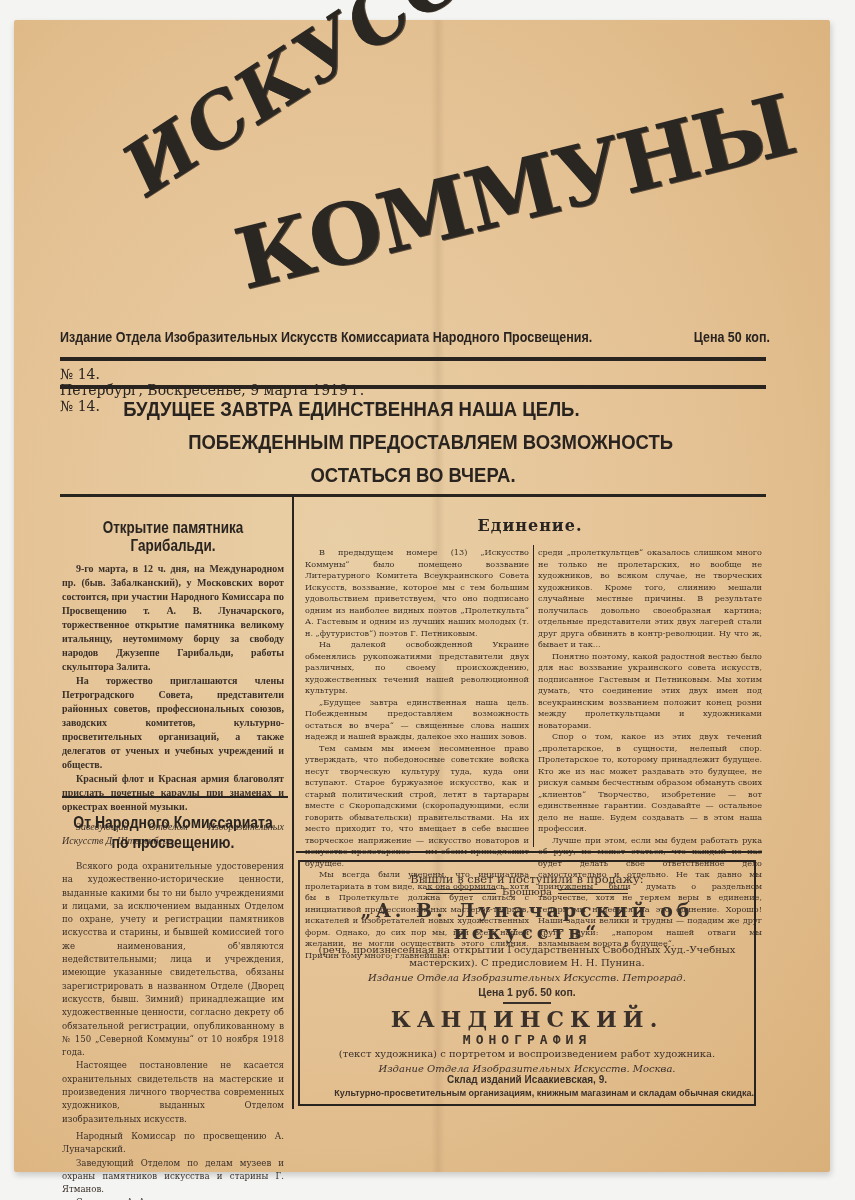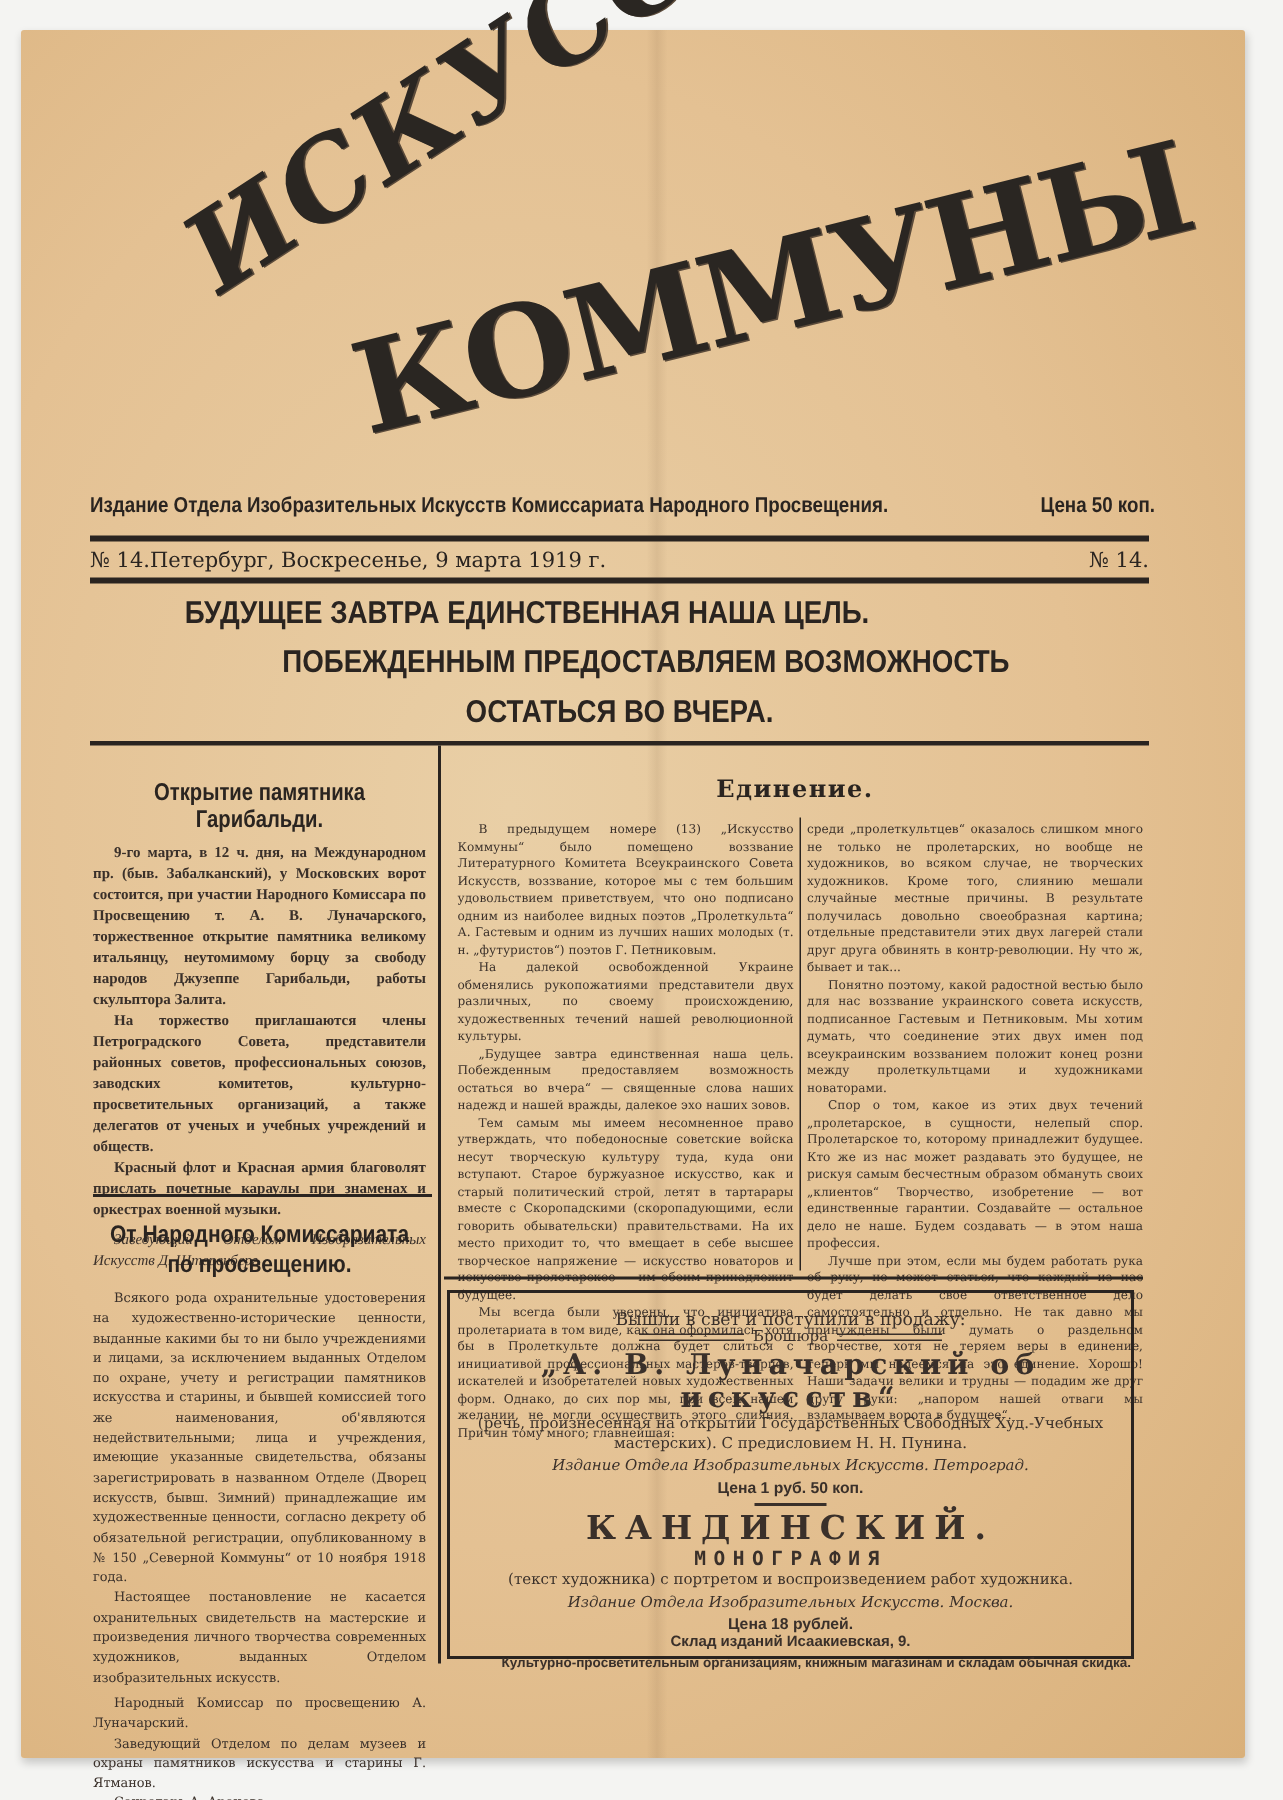--- a/index.html
+++ b/index.html
@@ -32,21 +32,21 @@
     .mast-2 { left: 110px; top: 150px; font-size: 84px; transform: rotate(-14deg); transform-origin: left bottom; letter-spacing: -2px; }
 
     .subline {
       left: 60px; top: 330px; width: 710px; font-family: "Liberation Sans", sans-serif;
       font-weight: bold; font-size: 12.5px; display: flex; justify-content: space-between;
       transform: scaleY(1.15);
     }
     .rule-thick { left: 60px; width: 706px; height: 4px; background: #2a2420; }
     .rule-thin { left: 60px; width: 706px; height: 1.5px; background: #2a2420; }
 
-    .dateline { left: 60px; top: 366px; width: 706px; font-size: 14px; display: flex; justify-content: space-between; }
+    .dateline { left: 60px; top: 366px; width: 706px; font-size: 14px; display: flex; justify-content: space-between; flex-direction: column; }
     .dateline .center { flex: 1; text-align: left; }
 
     .slogan {
       left: 60px; top: 392px; width: 706px; text-align: center;
       font-family: "Liberation Sans", sans-serif; font-weight: bold; font-size: 21px;
       line-height: 33px; transform: scaleX(0.88); transform-origin: center top;
     }
     .slogan div:nth-child(1) { margin-right: 140px; }
     .slogan div:nth-child(2) { margin-left: 40px; }
     .slogan div:nth-child(3) { margin-left: 0px; }
@@ -166,16 +166,15 @@
   </div>
   <div class="l3">„А. В. Луначарский об искусств“</div>
   <div class="l4">(речь, произнесенная на открытии Государственных Свободных Худ.-Учебных мастерских). С предисловием Н. Н. Пунина.</div>
   <div class="it">Издание Отдела Изобразительных Искусств. Петроград.</div>
   <div class="price">Цена 1 руб. 50 коп.</div>
   <div class="sep"></div>
   <div class="l5">КАНДИНСКИЙ.</div>
   <div class="l6">МОНОГРАФИЯ</div>
   <div class="l4">(текст художника) с портретом и воспроизведением работ художника.</div>
   <div class="it">Издание Отдела Изобразительных Искусств. Москва.</div>
-  <div class="price">Цена 18 рублей.</div>
   <div class="store">Склад изданий Исаакиевская, 9.</div>
   <div class="disc">Культурно-просветительным организациям, книжным магазинам и складам обычная скидка.</div>
 </div>
 
 </body></html>

